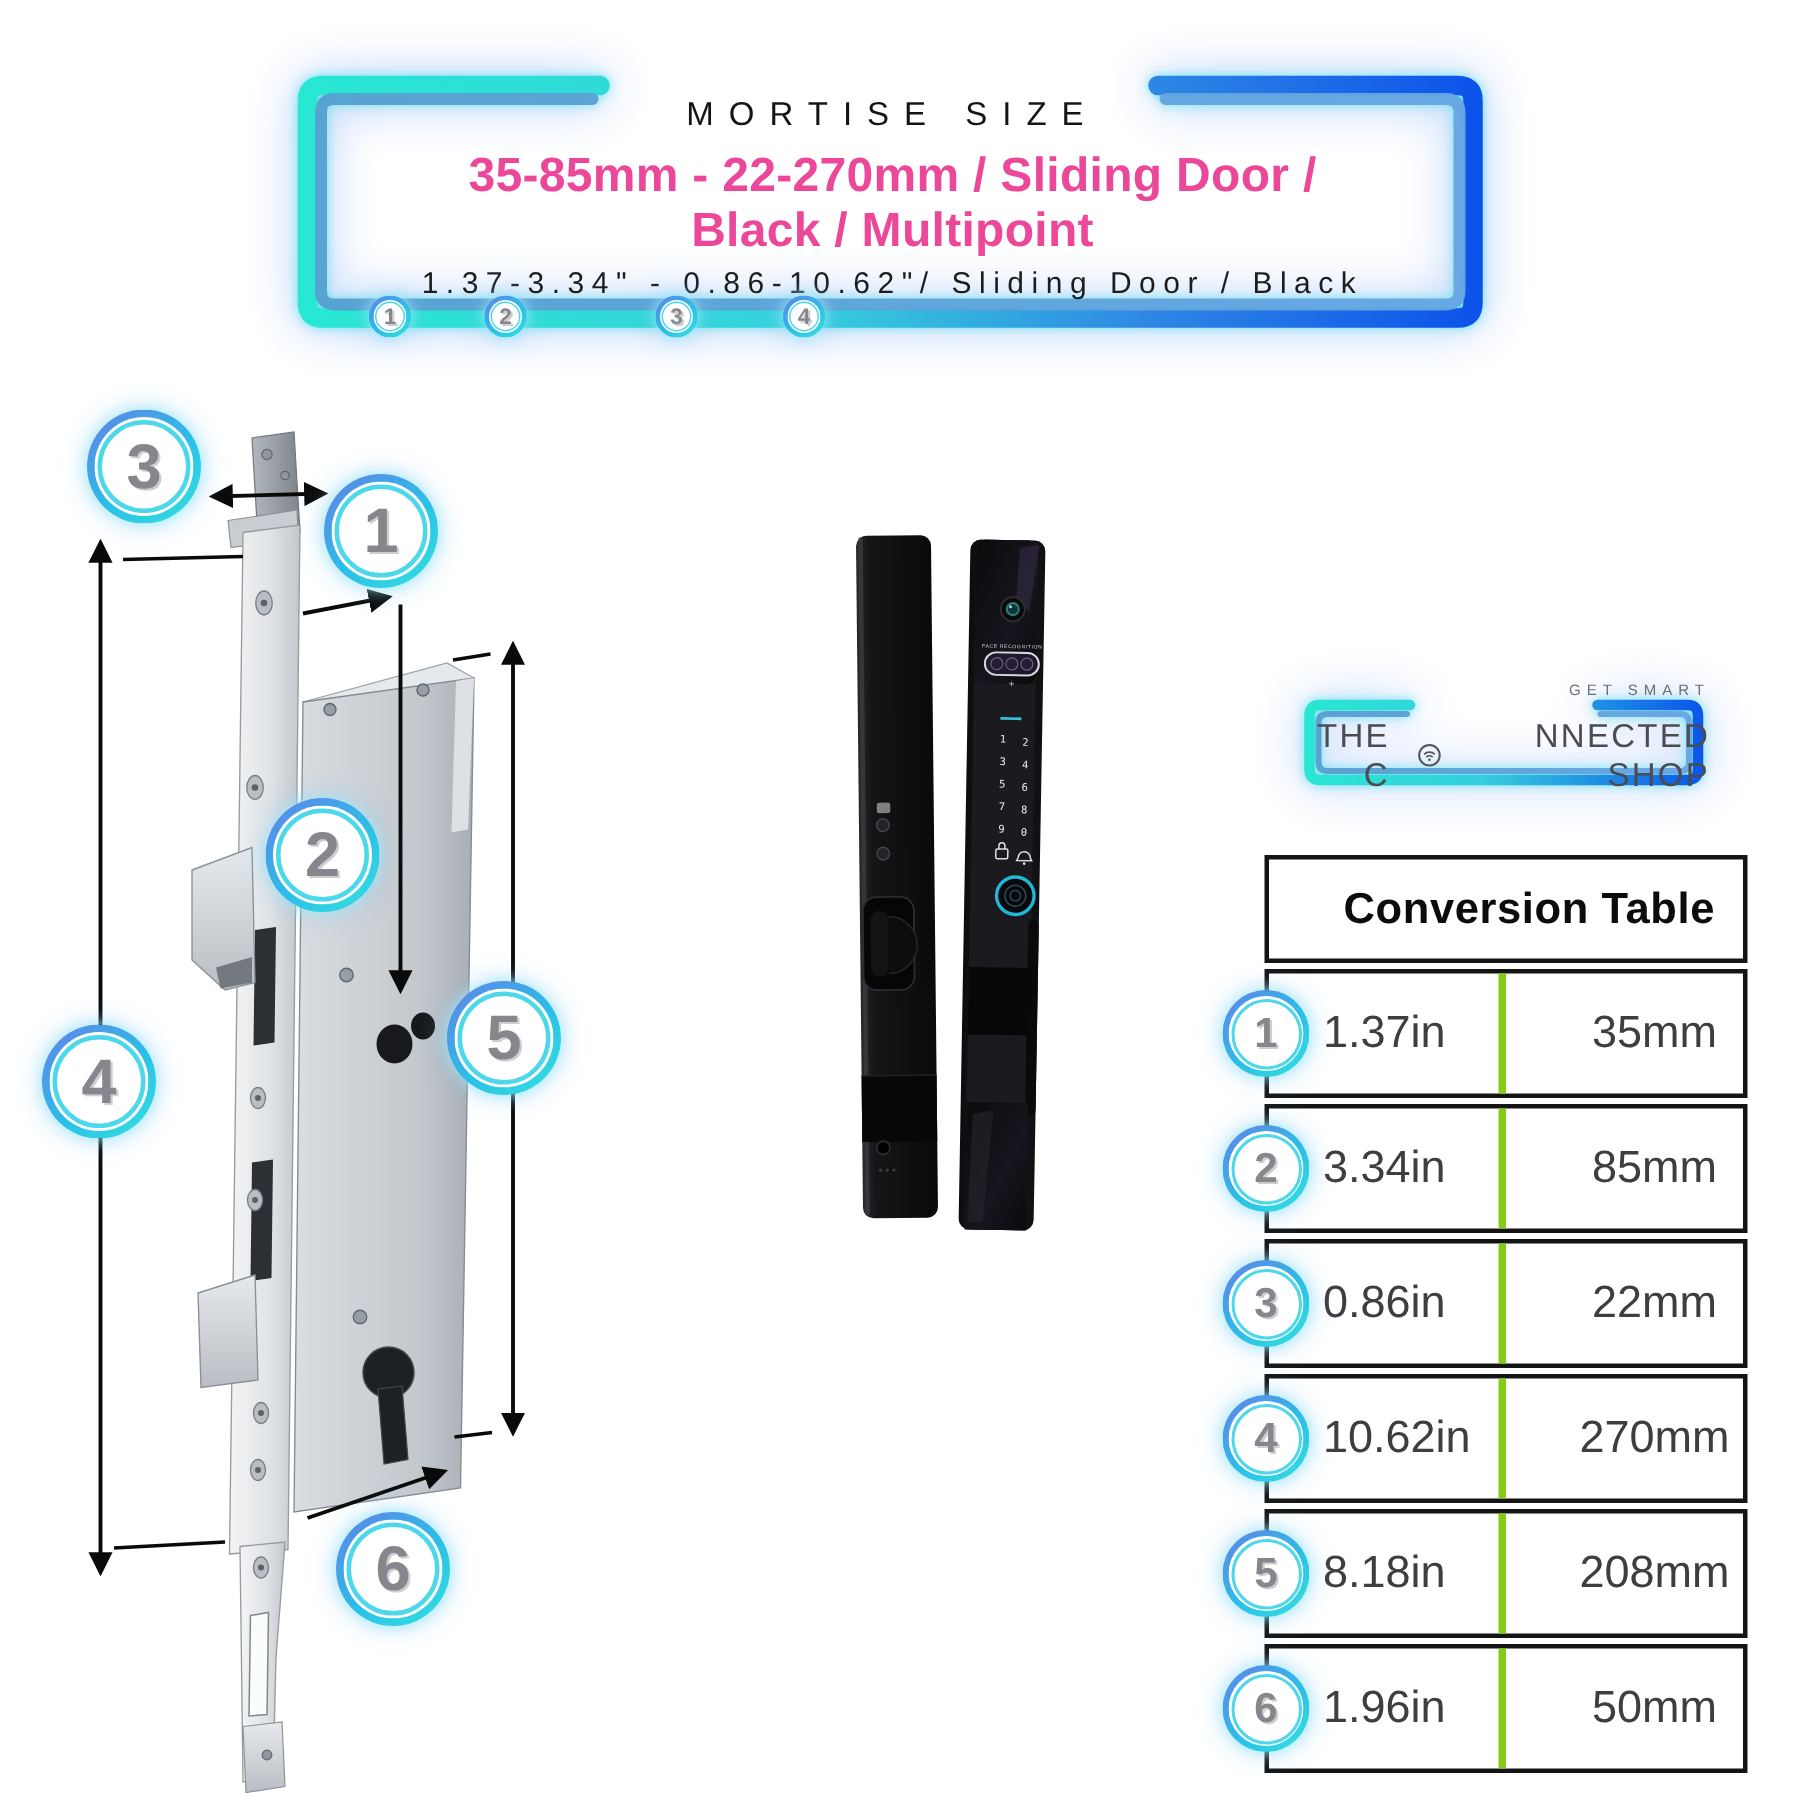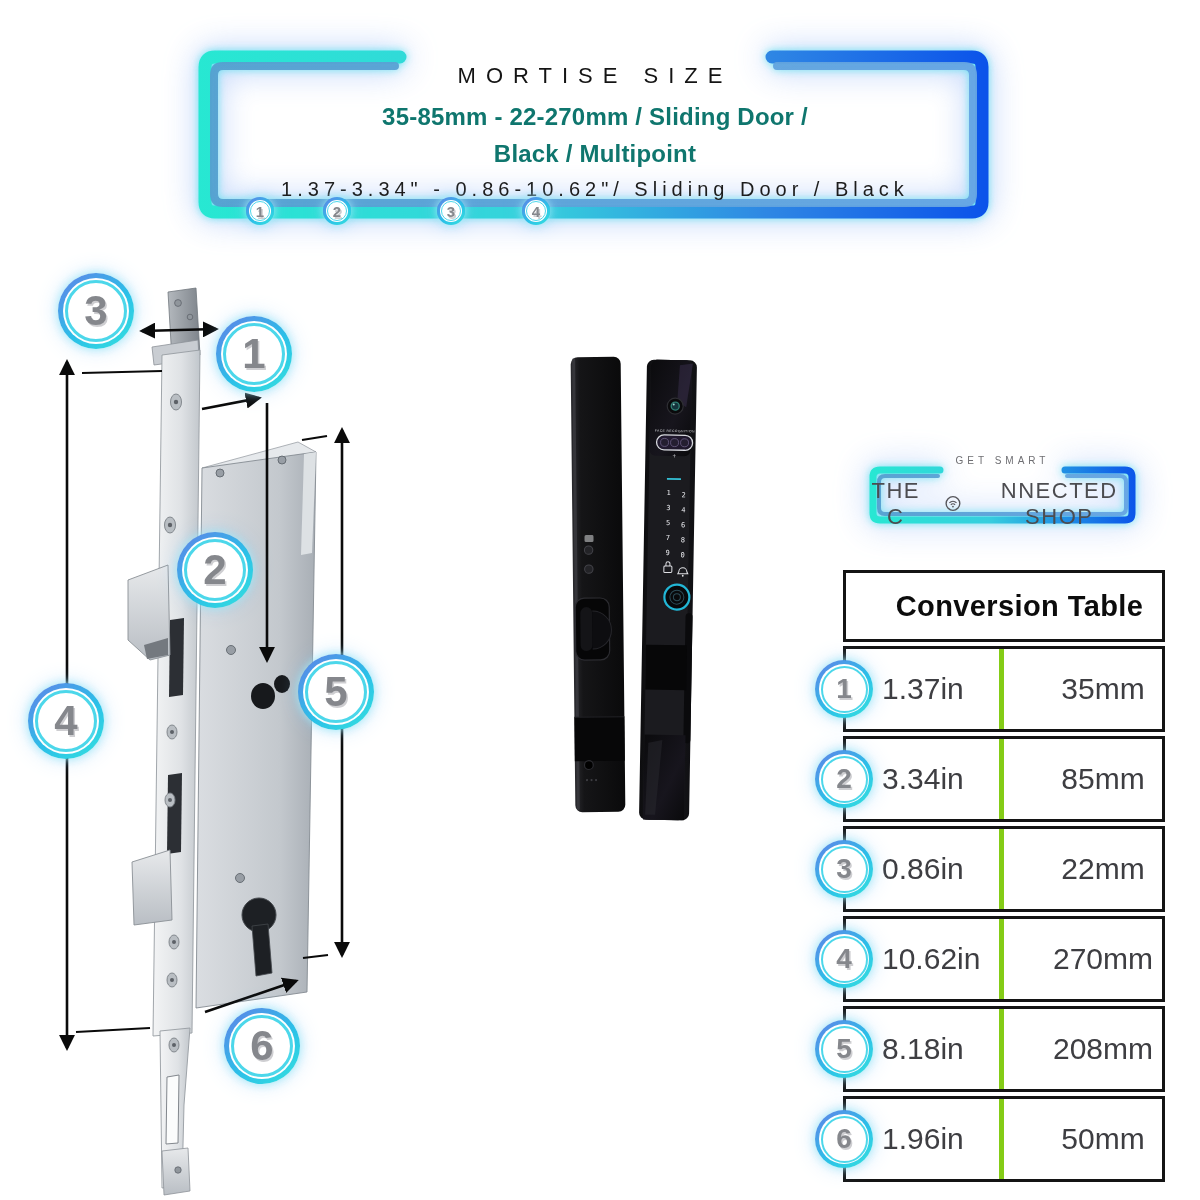--- a/index.html
+++ b/index.html
@@ -7,21 +7,21 @@
   body { font-family:"Liberation Sans", sans-serif; }
   #stage { position:relative; width:1200px; height:1200px; background:#ffffff; overflow:hidden; }
 
   
   .neon { position:absolute; }
   .neon svg { overflow:visible; filter: drop-shadow(0 0 4px rgba(90,225,238,.85)) drop-shadow(0 0 16px rgba(100,150,245,.45)); }
 
   
   #banner-text { position:absolute; left:195px; top:40px; width:800px; height:185px; text-align:center; }
   .eyebrow { margin-top:23px; font-size:22px; font-weight:400; letter-spacing:10px; color:#141414; }
-  .title-line { font-size:24px; font-weight:700; color:#0f766e; line-height:37px; letter-spacing:.2px; }
+  .title-line { font-size:32px; font-weight:700; color:#ec4899; line-height:37px; letter-spacing:.2px; }
   .title-block { margin-top:9px; }
   .subtitle { margin-top:6px; font-size:20px; font-weight:400; letter-spacing:5px; color:#1d1d1d; }
 
   
   .ring { position:absolute; border-radius:50%; display:flex; align-items:center; justify-content:center;
     border:5px solid transparent;
     background: linear-gradient(#ffffff,#ffffff) padding-box,
                 linear-gradient(140deg,#5d86e8 5%,#2bbfe8 55%,#35e2de 100%) border-box;
     box-shadow: 0 0 9px rgba(160,235,248,.95), 0 0 20px rgba(130,200,250,.45);
   }
@@ -41,21 +41,21 @@
   #conv-table { position:absolute; left:843px; top:570px; width:322px; }
   .t-title { height:72px; border:3px solid #141414; background:#fff; display:flex; align-items:center; justify-content:center;
              font-size:29px; font-weight:700; color:#0c0c0c; letter-spacing:.4px;padding-left:31px; }
   .t-row { position:relative; height:86px; margin-top:4px; border:3px solid #141414; background:#fff; display:flex; }
   .t-cell-in { width:158px; border-right:5px solid #84cc16; display:flex; align-items:center; padding-left:36px;
                font-size:30px; color:#3e3e42; }
   .t-cell-mm { flex:1; display:flex; align-items:center; justify-content:center; font-size:30px; color:#3e3e42;padding-left:40px; }
   .t-badge { position:absolute; left:-31px; top:50%; transform:translateY(-50%); }
 
   
-  #logo-text { position:absolute; left:865px; top:455px; width:275px; text-align:center; }
+  #logo-text { position:absolute; left:865px; top:455px; width:275px; text-align:right; }
   .logo-tag { font-size:10px; letter-spacing:4px; color:#6e6e72; }
   .logo-brand { margin-top:12px; font-size:22px; letter-spacing:1.5px; color:#4c4c50; font-weight:500;
                 display:flex; align-items:center; justify-content:center; gap:17px; }
   .logo-brand svg { margin:0 1px 2px 1px; }
 </style>
 </head>
 <body>
 
 <div id="stage">
 

